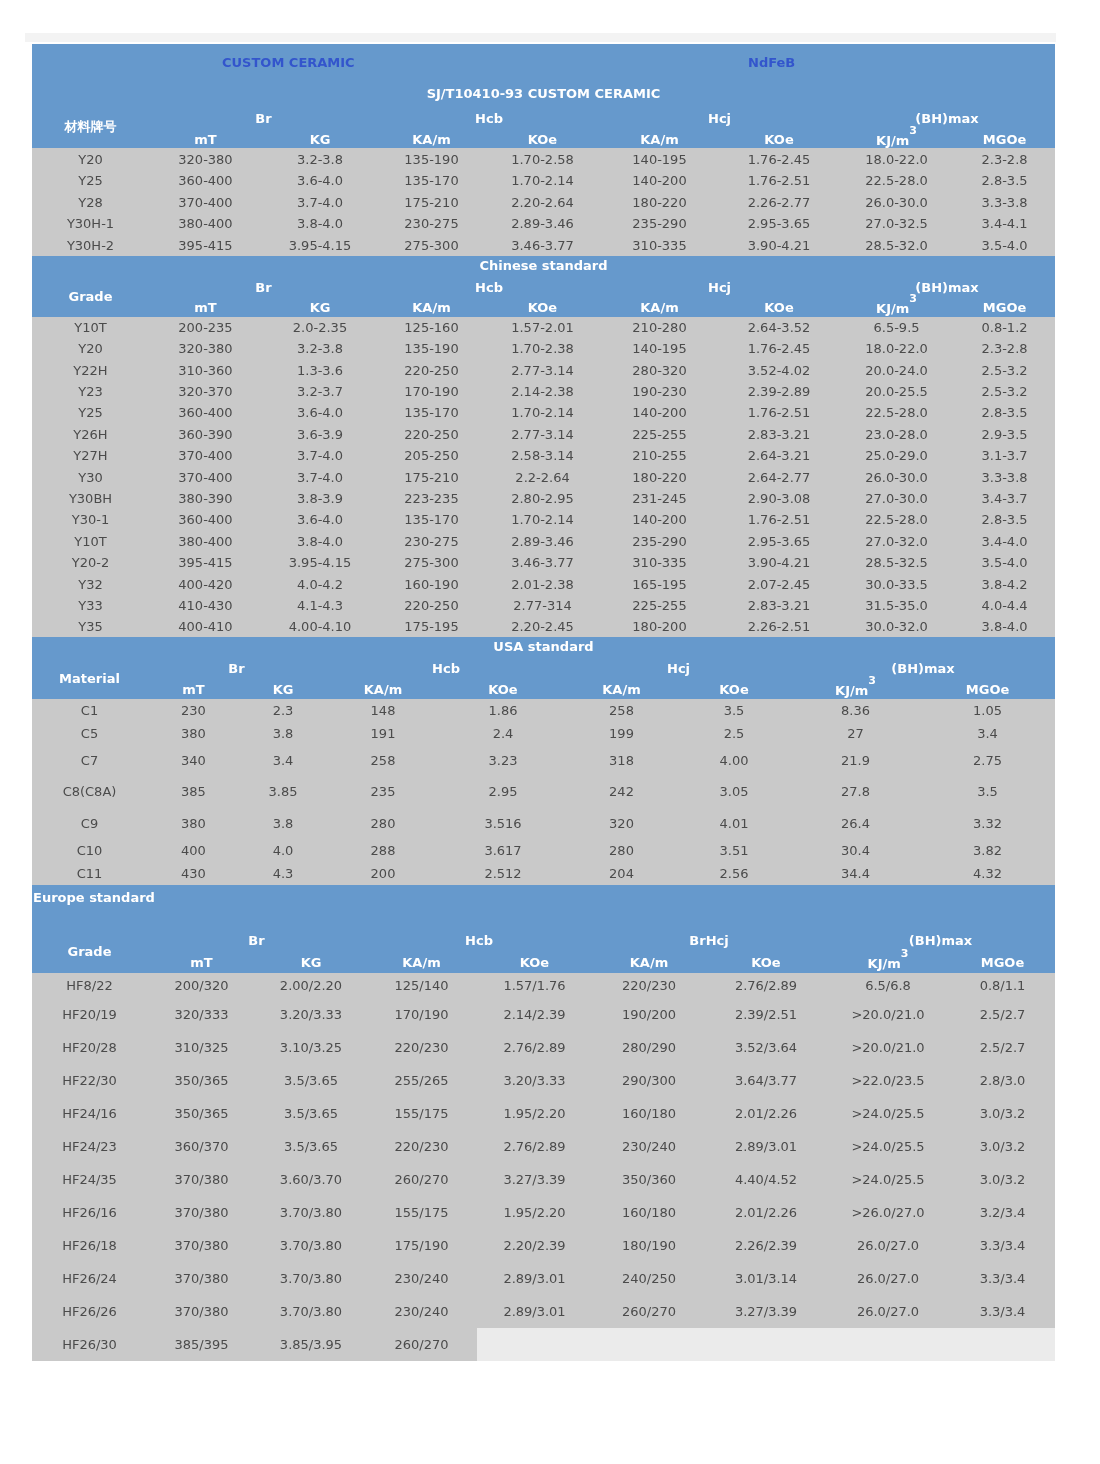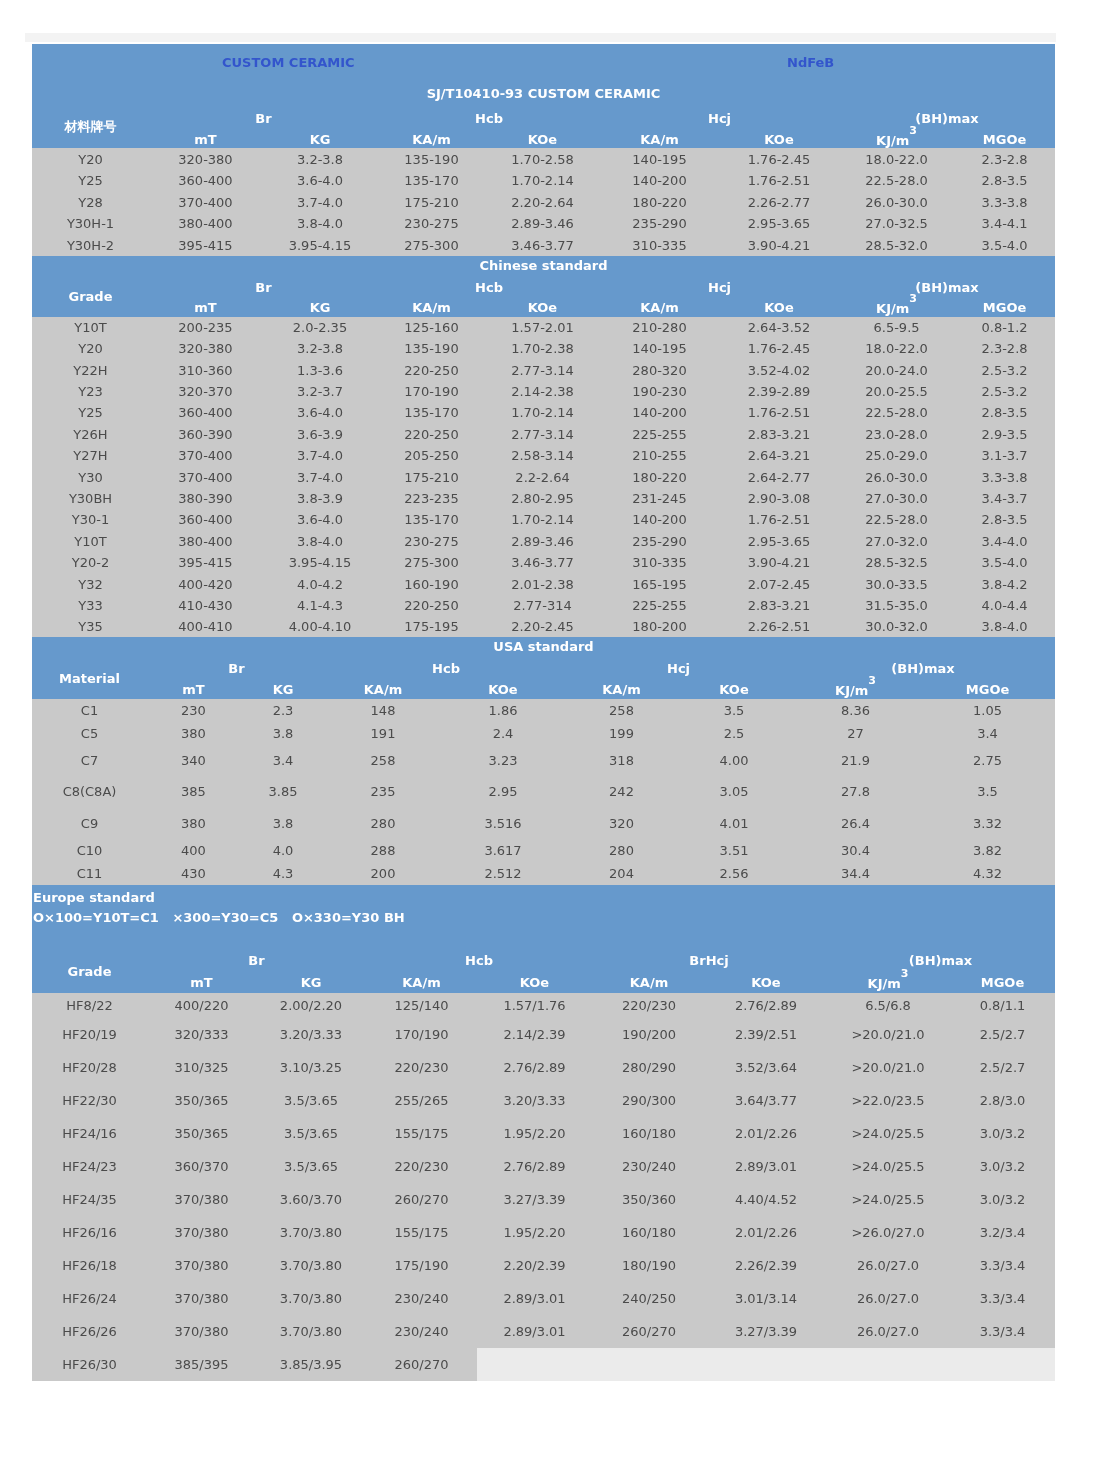--- a/index.html
+++ b/index.html
@@ -10,21 +10,21 @@
   }
   .top-strip{position:absolute;left:25px;top:33px;width:1031px;height:9px;background:#f3f3f3;}
   .content{position:absolute;left:32px;top:44px;width:1023px;}
   .band{background:#6699cc;}
   .links-row{position:relative;height:38px;}
   .nav-link{
     position:absolute;top:11px;font-size:13px;font-weight:bold;
     color:#3355cc;text-decoration:none;cursor:pointer;white-space:nowrap;
   }
   .pos-ceramic{left:190px;}
-  .pos-ndfeb{left:755px;text-align:center;}
+  .pos-ndfeb{left:716px;text-align:center;}
   .table-title{
     color:#ffffff;font-size:13px;font-weight:bold;text-align:center;
     line-height:24px;height:24px;
   }
   .table-title.small{line-height:20px;height:20px;}
   .table-title.allowed-title{line-height:22px;height:22px;}
   table.tbl{width:1023px;table-layout:fixed;border-collapse:collapse;border-spacing:0;}
   table.tbl th,table.tbl td{
     padding:0;text-align:center;vertical-align:middle;
     font-size:13px;white-space:nowrap;overflow:visible;
@@ -456,21 +456,20 @@
             <td>34.4</td>
             <td>4.32</td>
           </tr>
         </tbody>
       </table>
   </section>
 
   <section class="band">
     <div class="europe">
       <div>Europe standard</div>
-      <div>O×100=Y10T=C1&nbsp;&nbsp;&nbsp;×300=Y30=C5&nbsp;&nbsp;&nbsp;O×330=Y30 BH</div>
     </div>
     <div class="eu-spacer"></div>
     <table class="tbl">
         <colgroup>
           <col style="width: 115px;">
           <col style="width: 109px;">
           <col style="width: 110px;">
           <col style="width: 111px;">
           <col style="width: 115px;">
           <col style="width: 114px;">
@@ -493,21 +492,21 @@
             <th>KOe</th>
             <th>KA/m</th>
             <th>KOe</th>
             <th>KJ/m<sup class="u3">3</sup></th>
             <th>MGOe</th>
           </tr>
         </thead>
         <tbody>
           <tr style="height: 25px;">
             <th>HF8/22</th>
-            <td>400/220</td>
+            <td>200/320</td>
             <td>2.00/2.20</td>
             <td>125/140</td>
             <td>1.57/1.76</td>
             <td>220/230</td>
             <td>2.76/2.89</td>
             <td>6.5/6.8</td>
             <td>0.8/1.1</td>
           </tr>
           <tr style="height: 33px;">
             <th>HF20/19</th>

